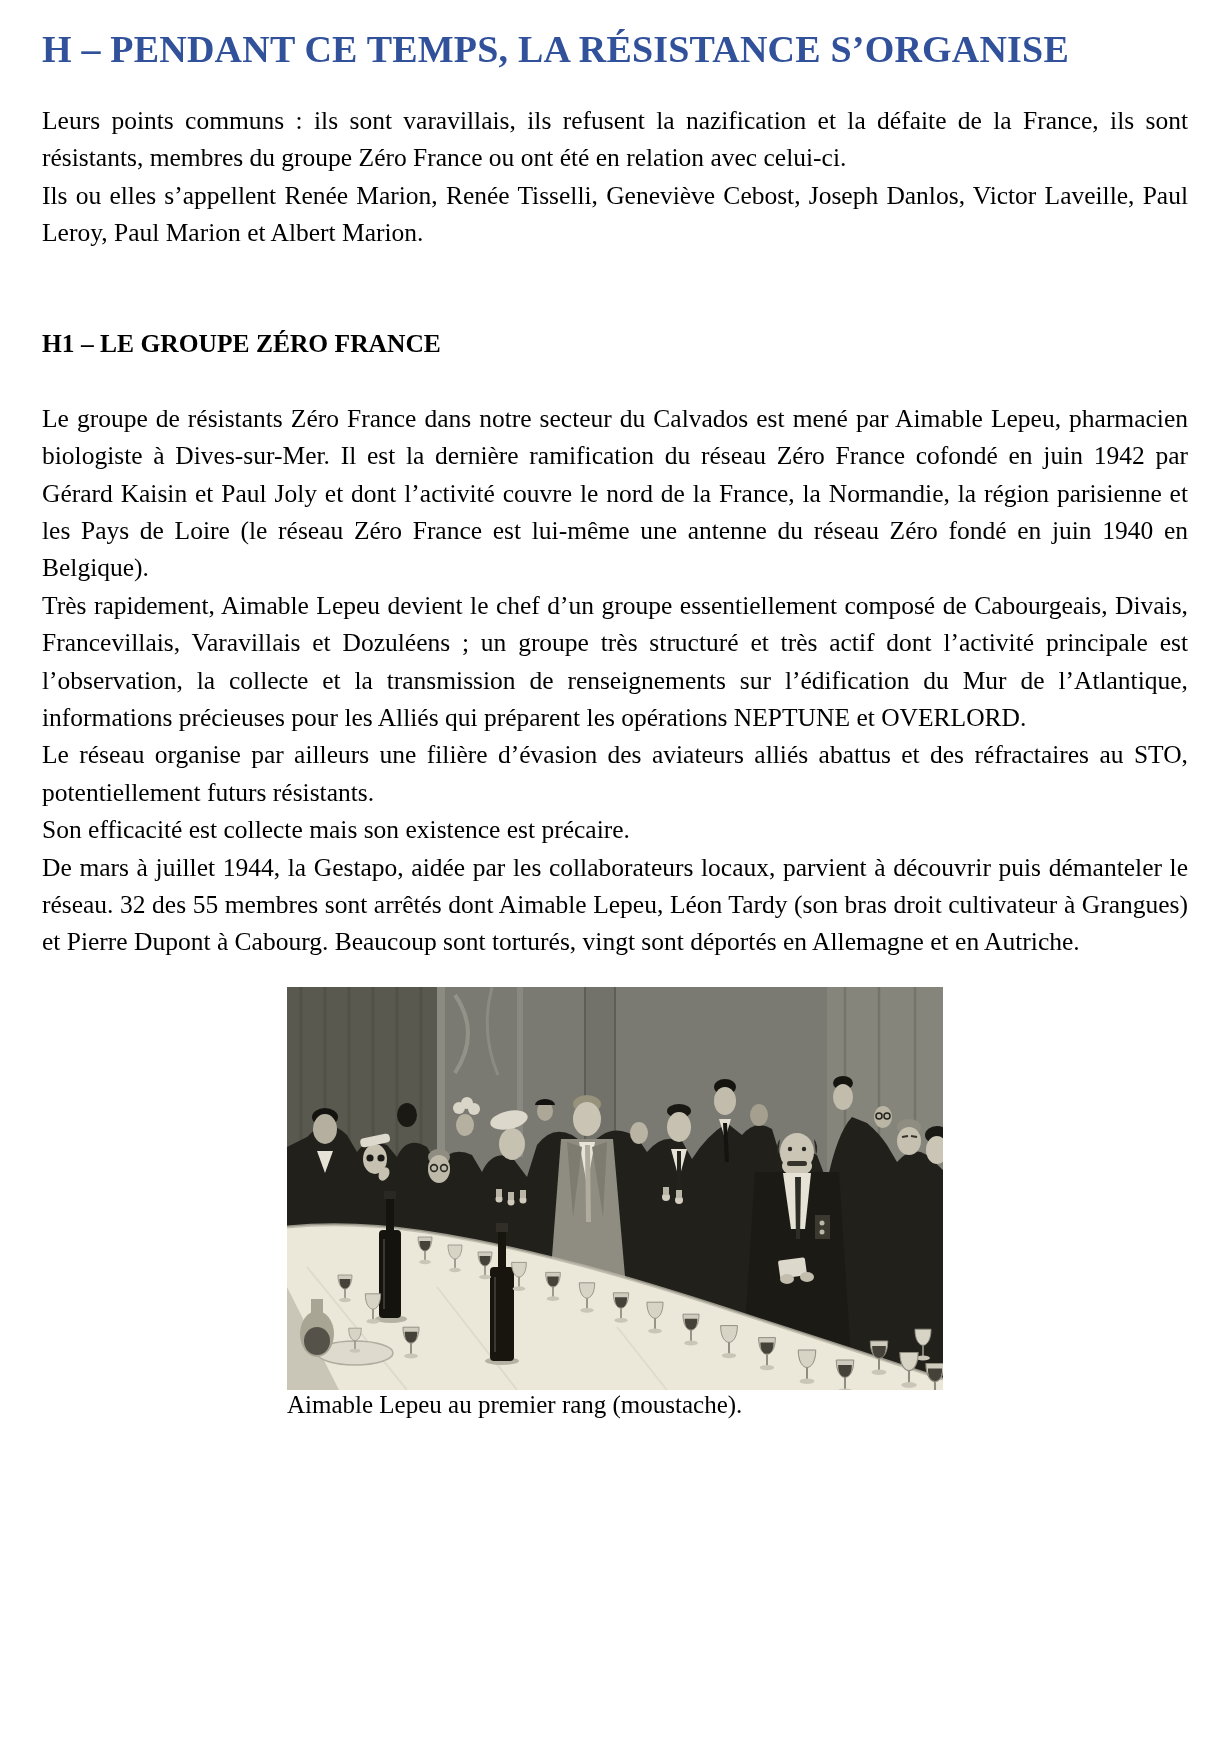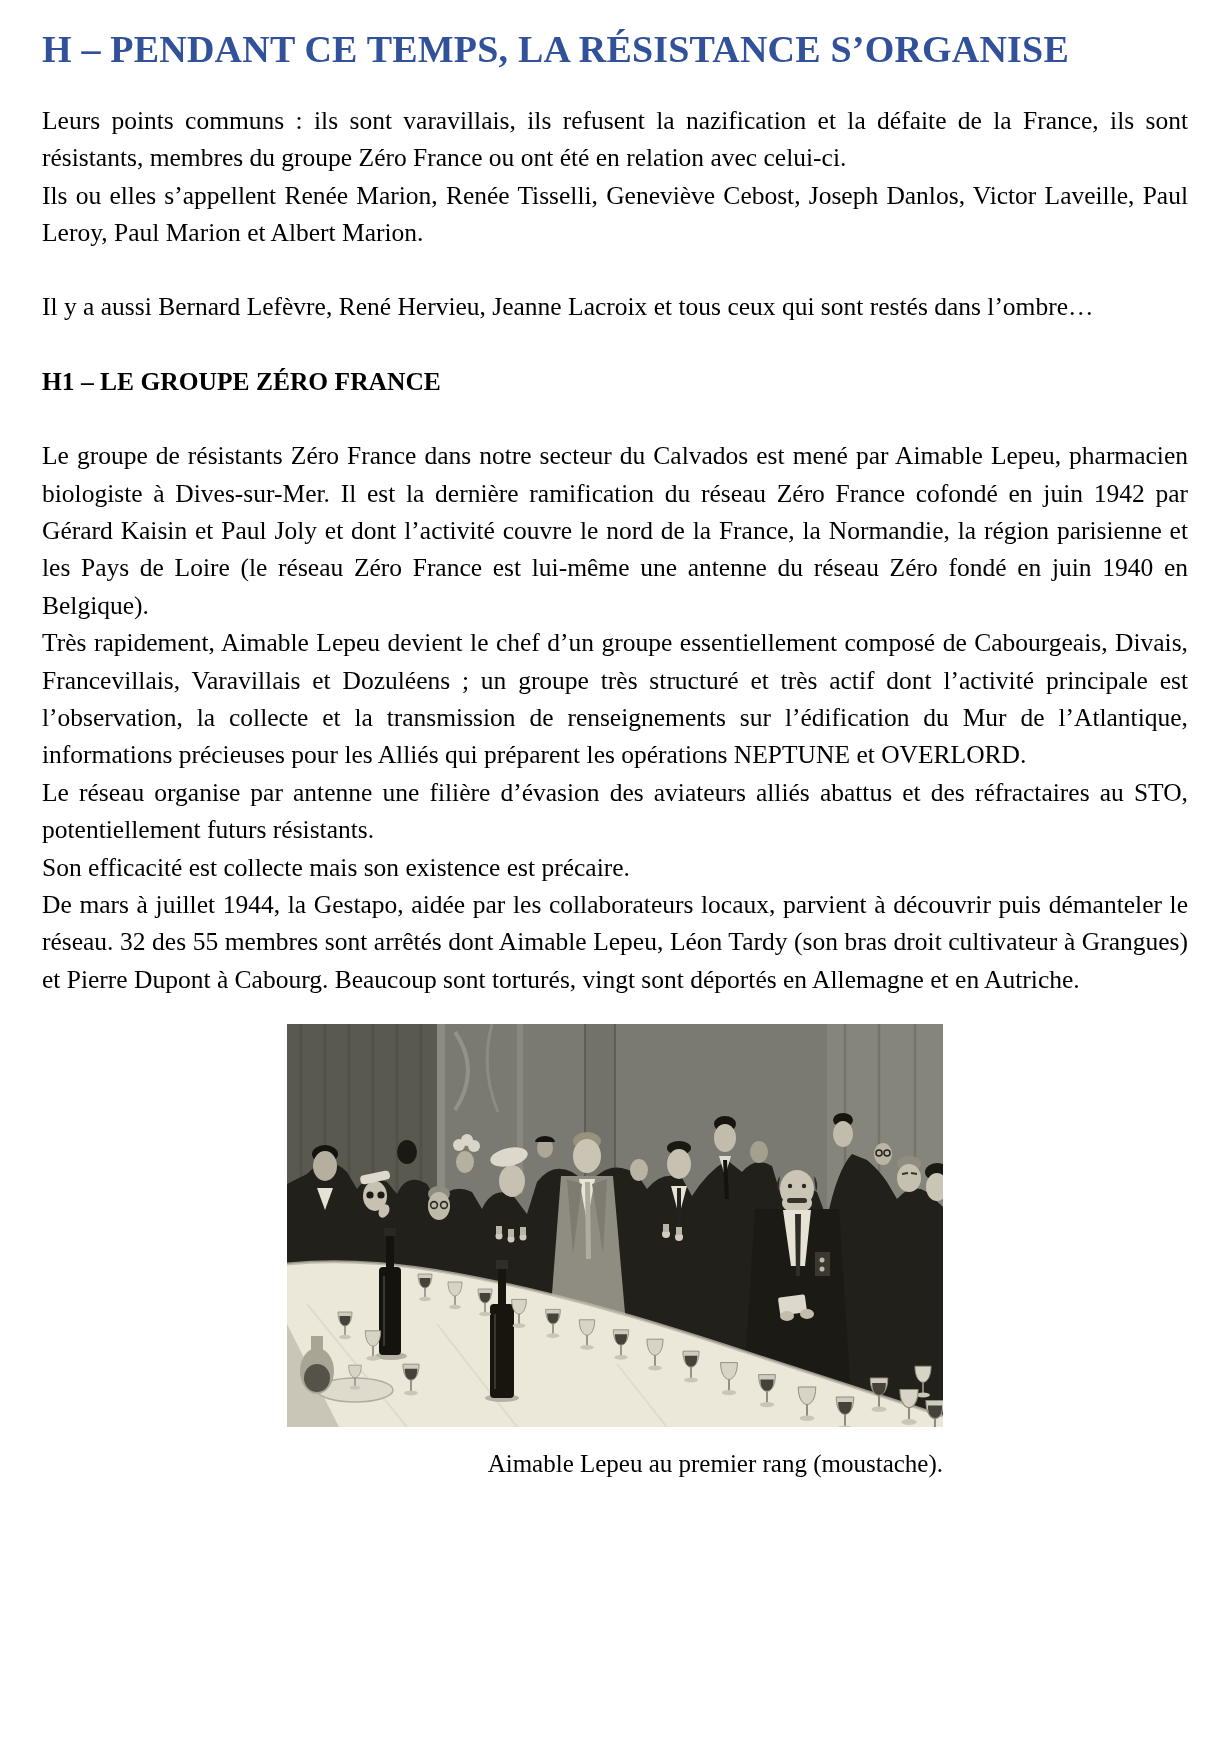--- a/index.html
+++ b/index.html
@@ -52,50 +52,49 @@
     width: 656px;
     text-align: center;
   }
   .photo-frame {
     width: 656px;
     height: 403px;
     display: block;
     background: #7b7a72;
   }
   figcaption.photo-caption {
-    margin-top: 22px;
+    margin-top: 0;
     font-size: 25px;
     line-height: 30px;
-    text-align: right;
+    text-align: left;
     color: var(--body-text);
   }
 </style>
 </head>
 <body>
 
 <div class="page">
 
   <h1 class="doc-title">H – PENDANT CE TEMPS, LA RÉSISTANCE S’ORGANISE</h1>
 
   <p class="block">Leurs points communs : ils sont varavillais, ils refusent la nazification et la défaite de la France, ils sont résistants, membres du groupe Zéro France ou ont été en relation avec celui-ci.</p>
   <p class="block">Ils ou elles s’appellent Renée Marion, Renée Tisselli, Geneviève Cebost, Joseph Danlos, Victor Laveille, Paul Leroy, Paul Marion et Albert Marion.</p>
 
   <div class="gap"></div>
 
-  <p class="block">Il y a aussi Bernard Lefèvre, René Hervieu, Jeanne Lacroix et tous ceux qui sont restés dans l’ombre…</p>
 
   <div class="gap"></div>
 
   <p class="block subheading">H1 – LE GROUPE ZÉRO FRANCE</p>
 
   <div class="gap"></div>
 
   <p class="block">Le groupe de résistants Zéro France dans notre secteur du Calvados est mené par Aimable Lepeu, pharmacien biologiste à Dives-sur-Mer. Il est la dernière ramification du réseau Zéro France cofondé en juin 1942 par Gérard Kaisin et Paul Joly et dont l’activité couvre le nord de la France, la Normandie, la région parisienne et les Pays de Loire (le réseau Zéro France est lui-même une antenne du réseau Zéro fondé en juin 1940 en Belgique).</p>
   <p class="block">Très rapidement, Aimable Lepeu devient le chef d’un groupe essentiellement composé de Cabourgeais, Divais, Francevillais, Varavillais et Dozuléens ; un groupe très structuré et très actif dont l’activité principale est l’observation, la collecte et la transmission de renseignements sur l’édification du Mur de l’Atlantique, informations précieuses pour les Alliés qui préparent les opérations NEPTUNE et OVERLORD.</p>
-  <p class="block">Le réseau organise par antenne une filière d’évasion des aviateurs alliés abattus et des réfractaires au STO, potentiellement futurs résistants.</p>
+  <p class="block">Le réseau organise par ailleurs une filière d’évasion des aviateurs alliés abattus et des réfractaires au STO, potentiellement futurs résistants.</p>
   <p class="block">Son efficacité est collecte mais son existence est précaire.</p>
   <p class="block">De mars à juillet 1944, la Gestapo, aidée par les collaborateurs locaux, parvient à découvrir puis démanteler le réseau. 32 des 55 membres sont arrêtés dont Aimable Lepeu, Léon Tardy (son bras droit cultivateur à Grangues) et Pierre Dupont à Cabourg. Beaucoup sont torturés, vingt sont déportés en Allemagne et en Autriche.</p>
 
   <figure class="photo-figure">
     <svg class="photo-frame" viewBox="0 0 656 403" xmlns="http://www.w3.org/2000/svg" preserveAspectRatio="none" aria-hidden="true">
       <defs>
         <g id="gl-e">
           <path d="M-7,-12 C-7,-2 -3,2 0,2 C3,2 7,-2 7,-12 Z" fill="#d7d4c6" stroke="#8f8c80" stroke-width="0.8"></path>
           <line x1="0" y1="2" x2="0" y2="12" stroke="#8f8c80" stroke-width="1.6"></line>
           <ellipse cx="0" cy="13" rx="6" ry="2.2" fill="#c9c6b8"></ellipse>

